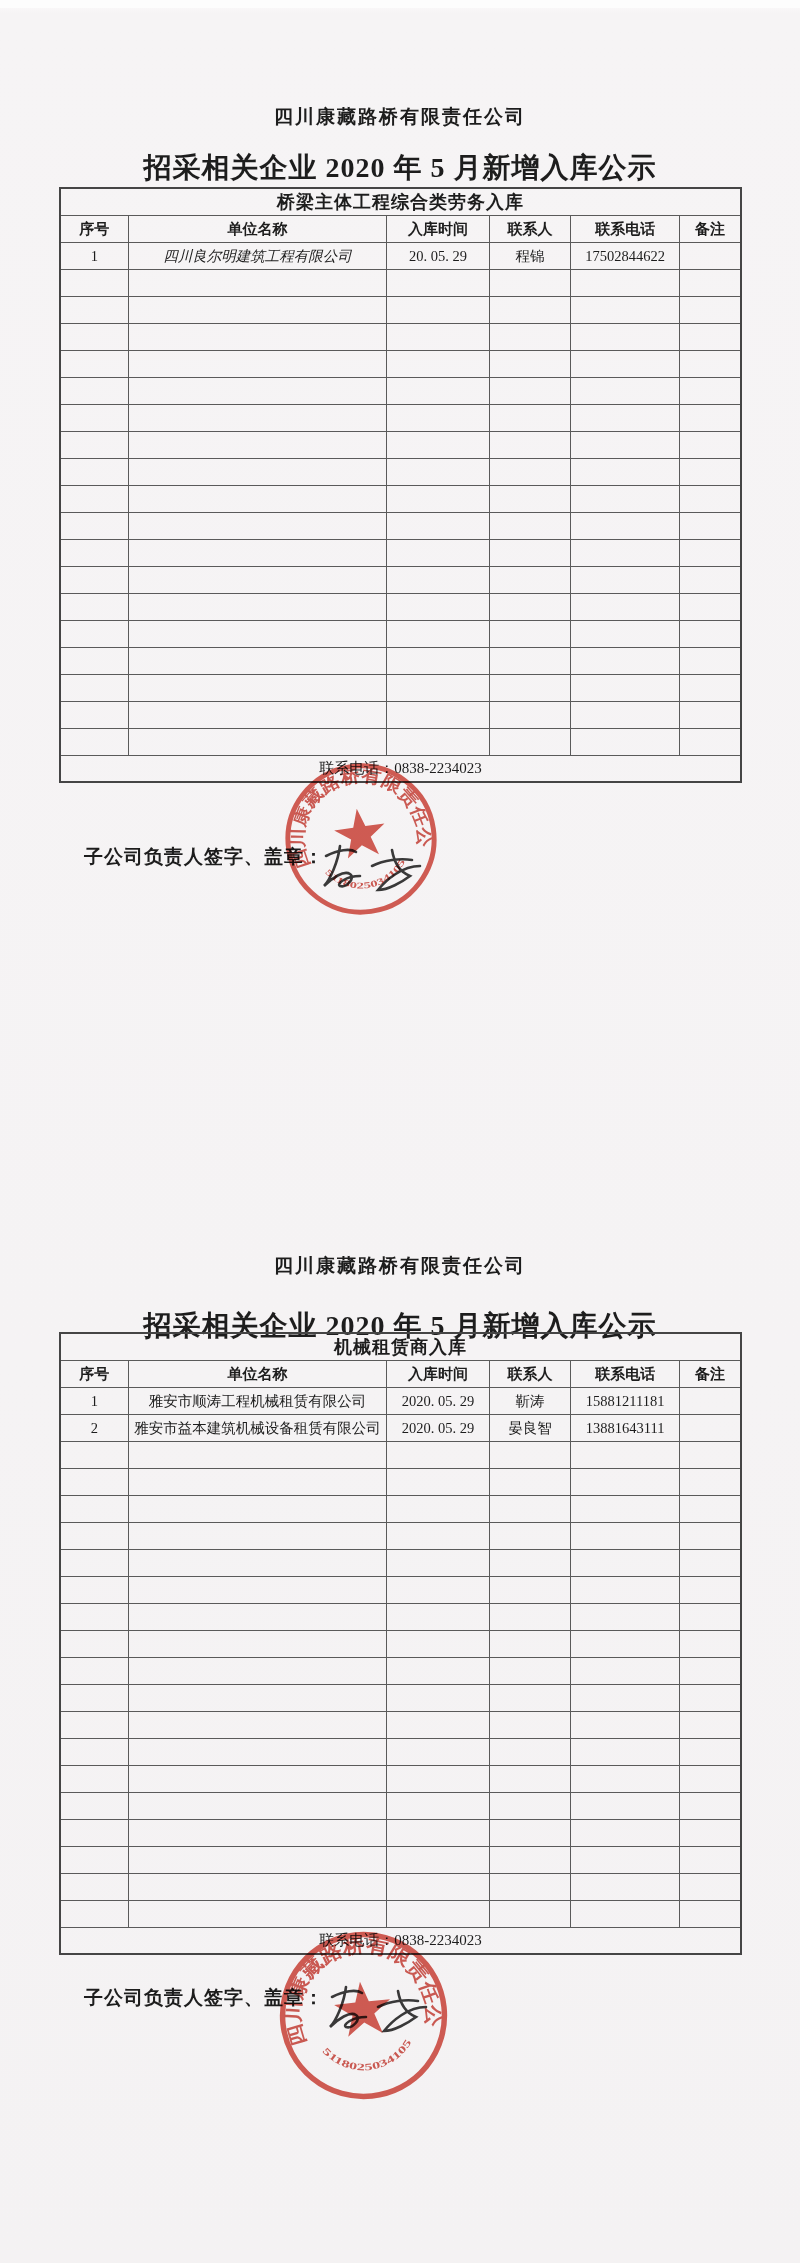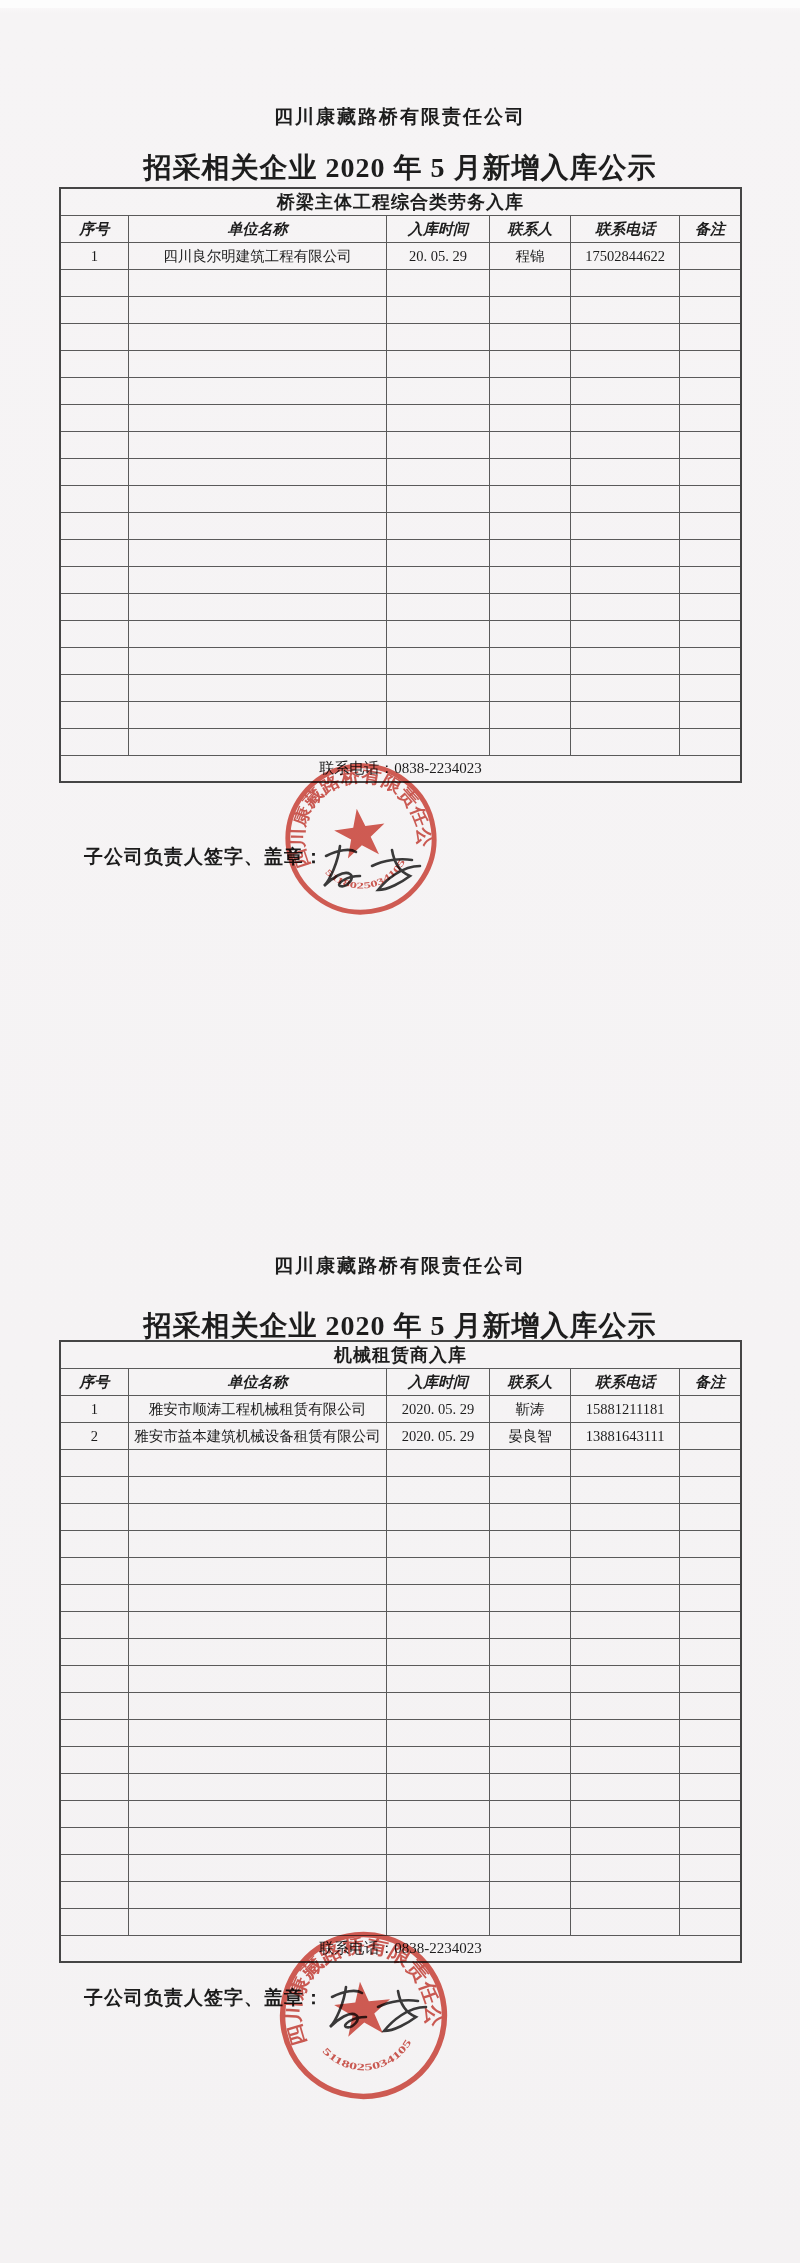--- a/index.html
+++ b/index.html
@@ -11,23 +11,23 @@
   .company-title{position:absolute; left:0; width:100%; text-align:center;
                  font-size:19px; font-weight:bold; letter-spacing:2px;}
   .doc-title{position:absolute; left:0; width:100%; text-align:center;
              font-size:28px; font-weight:bold; letter-spacing:1px;font-family:Liberation Serif, serif;}
   table.pub-table{position:absolute; left:59px; width:683px; border-collapse:collapse;
                   border:2px solid #454545; table-layout:fixed;}
   table.pub-table td, table.pub-table th{border:1px solid #5a5a5a; height:26px;
                   font-size:14.5px; text-align:center; padding:0 2px; overflow:hidden;
                   white-space:nowrap; font-weight:normal;}
   table.pub-table tr.title-row td{font-size:18px; font-weight:bold; height:26px; letter-spacing:1px;}
-  table.pub-table tr.head-row th{font-size:15px; font-weight:bold;font-style:italic;}
+  table.pub-table tr.head-row th{font-size:15px; font-weight:bold;}
   table.pub-table tfoot td{font-size:15px; height:25px;margin-top:15px;}
-  td.ta-left{text-align:left; padding-left:5px;}
+  td.ta-left{text-align:left; padding-left:5px;font-style:italic;}
   col.c-seq{width:10%} col.c-name{width:38%} col.c-date{width:15%}
   col.c-contact{width:12%} col.c-phone{width:16%} col.c-note{width:9%}
   .sign-label{position:absolute; left:84px; font-size:19px; font-weight:bold; letter-spacing:1px;text-align:right;}
   .stamp{position:absolute; mix-blend-mode:multiply;}
   .signature{position:absolute; mix-blend-mode:multiply;}
 </style>
 </head>
 <body>
 
 <div class="sheet">
@@ -242,21 +242,21 @@
         <path d="M10 20 C22 14 34 12 40 16 M24 10 C22 26 14 44 8 50 C16 42 28 34 34 38 C40 42 30 52 24 50 C20 48 30 40 44 40"></path>
         <path d="M56 30 C68 24 84 22 96 24 M76 14 C78 26 84 36 94 40 C86 46 72 54 62 54 C70 44 86 30 104 30"></path>
       </g>
     </svg>
   </section>
 
   <section class="page" style="top:1131px;">
     <div class="company-title" style="top:122px;">四川康藏路桥有限责任公司</div>
     <div class="doc-title" style="top:176px;">招采相关企业 2020 年 5 月新增入库公示</div>
 
-    <table class="pub-table" style="top:209px;padding-left:17px;">
+    <table class="pub-table" style="top:201px;padding-left:17px;">
       <colgroup>
         <col class="c-seq">
           <col class="c-name">
           <col class="c-date">
         <col class="c-contact">
           <col class="c-phone">
           <col class="c-note">
       </colgroup>
       <tbody>
         <tr class="title-row">

